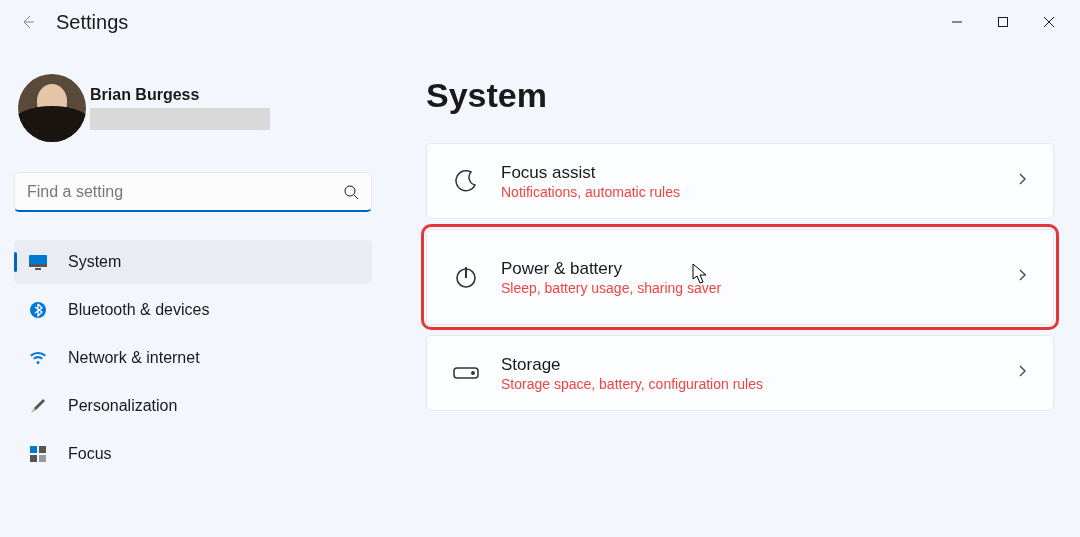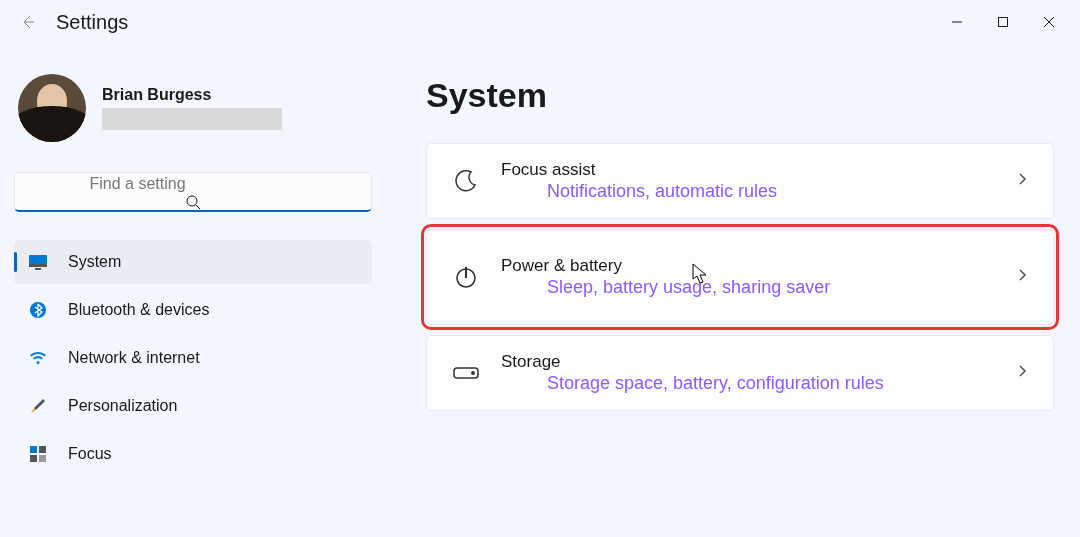--- a/index.html
+++ b/index.html
@@ -56,21 +56,21 @@
       width: 386px;
       padding: 0 14px;
       display: flex;
       flex-direction: column;
     }
     
     .user-block {
       display: flex;
       align-items: center;
       padding: 30px 4px 24px 4px;
-      gap: 16px;
+      gap: 4px;
     }
     .avatar {
       width: 68px;
       height: 68px;
       border-radius: 50%;
       background: #5a4a3a;
       position: relative;
       overflow: hidden;
       flex-shrink: 0;
     }
@@ -112,21 +112,20 @@
     .search-box {
       display: flex;
       align-items: center;
       background: #fcfcfd;
       border: 1px solid #e8e8e8;
       border-bottom: 2px solid #0067c0;
       border-radius: 5px;
       height: 40px;
       padding: 0 12px;
       margin: 6px 0 28px 0;
-      flex-direction: column;
     }
     .search-input {
       flex: 1;
       border: none;
       outline: none;
       font-size: 16px;
       background: transparent;
       color: #1a1a1a;
     }
     .search-input::placeholder { color: #777; }
@@ -204,24 +203,23 @@
       align-items: center;
       justify-content: center;
       color: #333;
     }
     .card-body { flex: 1; }
     .card-title {
       font-size: 17px;
       color: #1a1a1a;
     }
     .card-subtitle {
-      font-size: 18px;
-      color: #8b5cf6;
+      font-size: 14px;
+      color: #ef4444;
       margin-top: 1px;
-      margin-left: 46px;
     }
     .chevron {
       color: #555;
     }
     
     .cursor {
       position: absolute;
       left: 692px;
       top: 263px;
       pointer-events: none;

